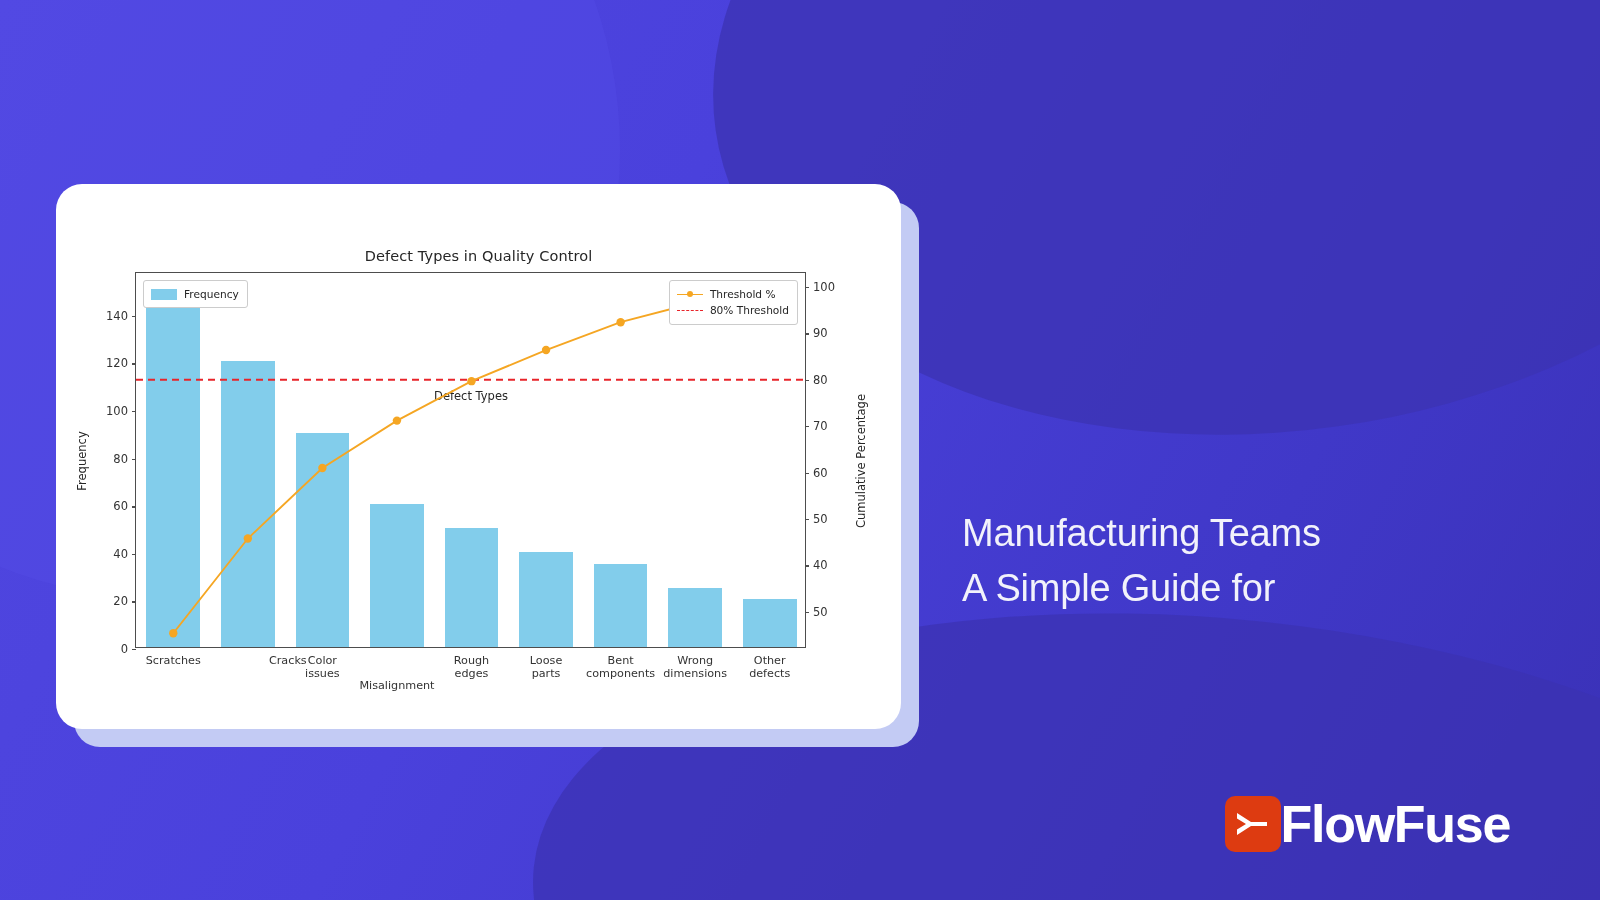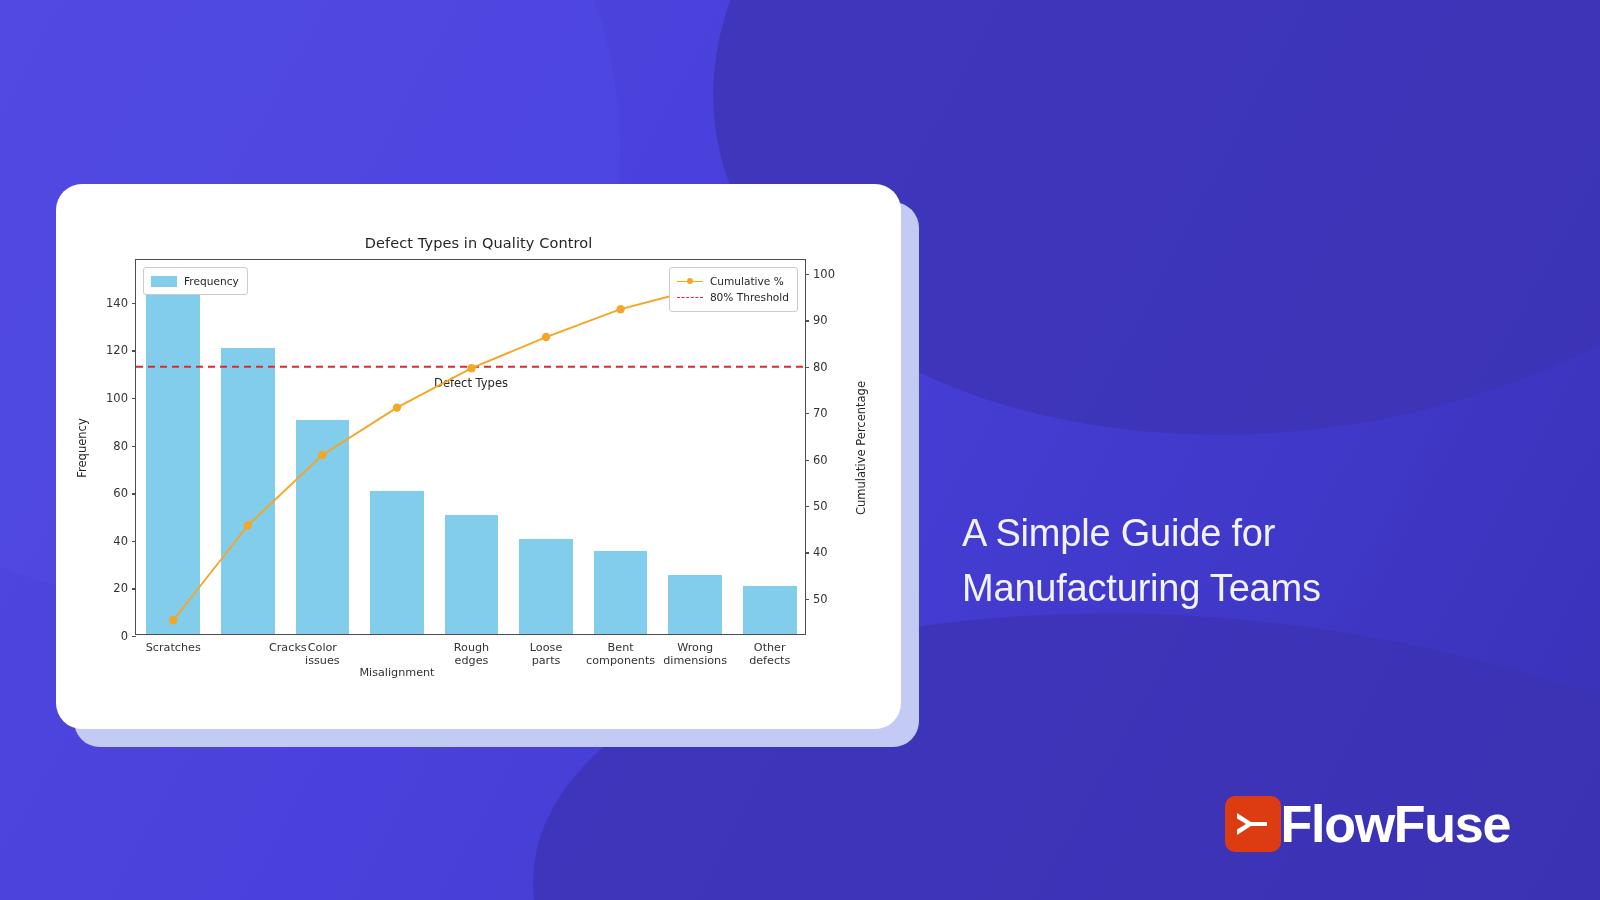--- a/index.html
+++ b/index.html
@@ -68,21 +68,21 @@
     top: 184px;
     width: 845px;
     height: 545px;
     background: #ffffff;
     border-radius: 26px;
   }
 
   
   #figure {
     position: absolute;
-    left: 0; top: 3px;
+    left: 0; top: 16px;
     width: 845px; height: 545px;
   }
   #chart-title {
     position: absolute;
     left: 0;
     top: 48px;
     width: 845px;
     text-align: center;
     font-size: 14.5px;
     color: #262626;
@@ -368,37 +368,37 @@
           <div class="legend" id="legend-left">
             <div class="legend-row">
               <span class="sw-bar"></span>
               <span>Frequency</span>
             </div>
           </div>
 
           <div class="legend" id="legend-right">
             <div class="legend-row">
               <span class="sw-line"></span>
-              <span>Cumulative %</span>
+              <span>Threshold %</span>
             </div>
             <div class="legend-row">
               <span class="sw-dash"></span>
               <span>80% Threshold</span>
             </div>
           </div>
 
         </div>
       </div>
     </div>
   </div>
 
 
   <div id="subhead">
+    <div class="s-line">Manufacturing Teams</div>
     <div class="s-line">A Simple Guide for</div>
-    <div class="s-line">Manufacturing Teams</div>
   </div>
 
   <div id="logo">
     <div id="logo-mark">
       <svg width="40" height="40" viewBox="0 0 40 40" aria-hidden="true">
         <path d="M4 9 L18 18 L34 18 L34 22 L18 22 L4 31 L4 25.5 L13 20 L4 14.5 Z" fill="#ffffff"></path>
       </svg>
     </div>
     <div id="logo-text">FlowFuse</div>
   </div>

